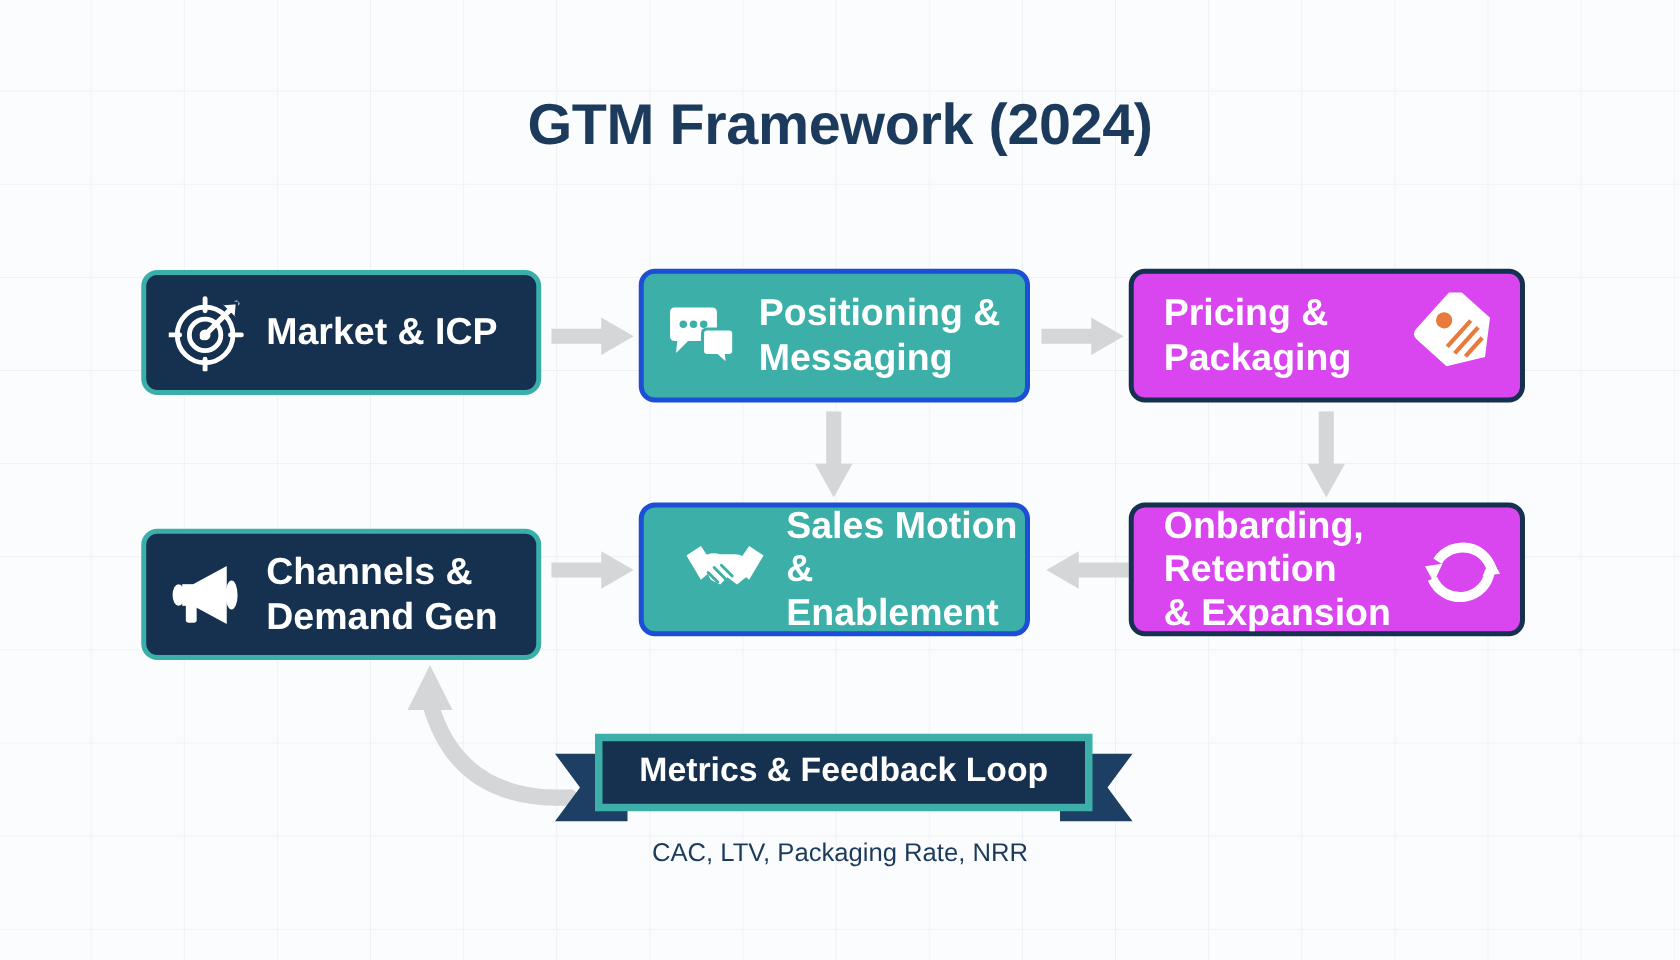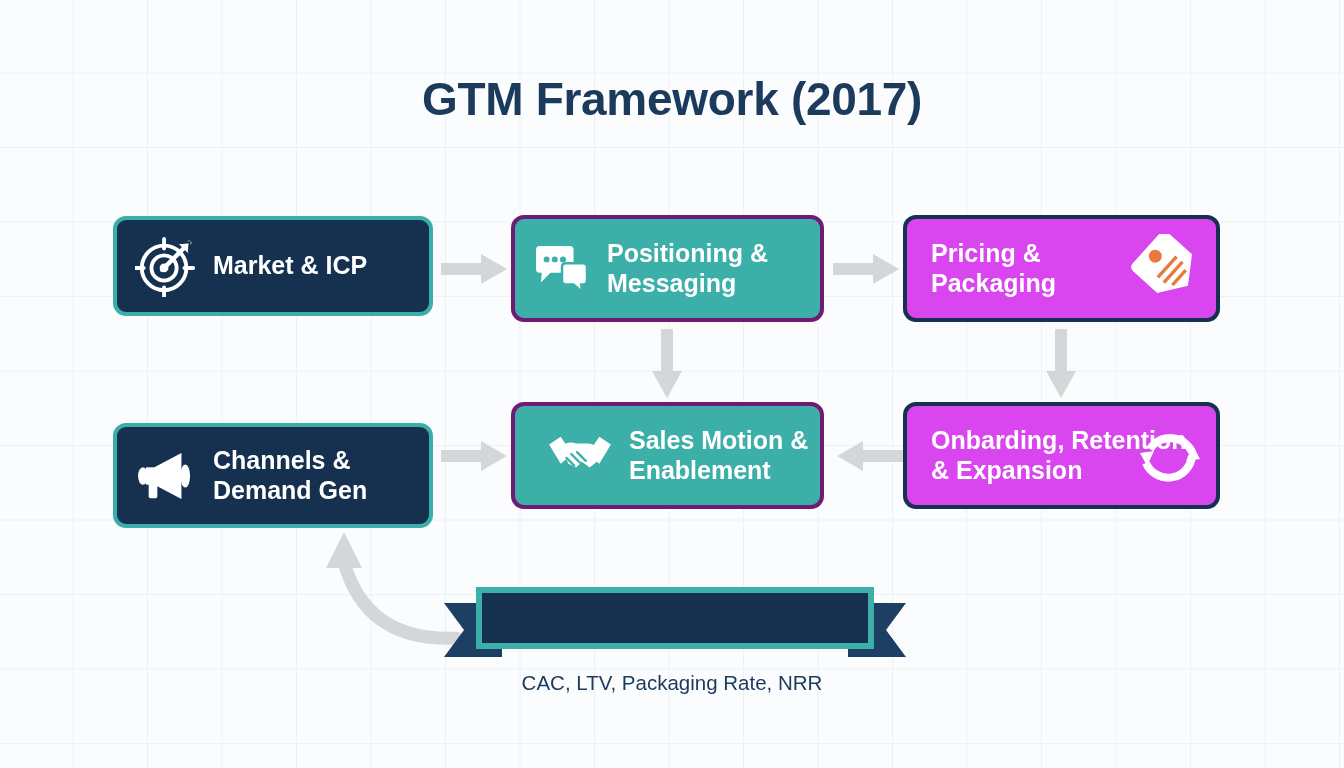--- a/index.html
+++ b/index.html
@@ -49,42 +49,42 @@
   
   .node {
     position: absolute;
     box-sizing: border-box;
     border-radius: 13px;
     display: flex;
     align-items: center;
     overflow: hidden;
   }
   .node .label {
-    font-size: 25px;
+    font-size: 30px;
     font-weight: bold;
     color: #ffffff;
     line-height: 1.17;
     white-space: pre-line;
     position: relative;
     z-index: 2;
   }
   .node .nicon {
     position: relative;
     z-index: 1;
     flex: 0 0 auto;
     display: block;
   }
 
   .theme-navy {
     background: #15314f;
     border: 4px solid #3aafa9;
   }
   .theme-teal {
     background: #3bafa8;
-    border: 4px solid #701a75;
+    border: 4px solid #1d4ed8;
   }
   .theme-orange {
     background: #d946ef;
     border: 4px solid #15314f;
   }
 
   
   .icon-left { padding-left: 18px; }
   .icon-left .label { margin-left: 16px; }
   .icon-right { justify-content: space-between; padding-left: 24px; padding-right: 10px; }
@@ -126,21 +126,21 @@
     color: #1b3a5c;
   }
 </style>
 </head>
 <body>
 
 <div id="grid-bg"></div>
 
 <div id="stage">
 
-  <div id="page-title">GTM Framework (2017)</div>
+  <div id="page-title">GTM Framework (2024)</div>
 
   <div class="node theme-navy icon-left" style="left:113px; top:216px; width:320px; height:100px;">
     <svg class="nicon" width="62" height="62" viewBox="0 0 64 64">
       <g fill="none" stroke="#ffffff" stroke-width="4">
         <circle cx="30" cy="34" r="23"></circle>
         <circle cx="30" cy="34" r="13"></circle>
       </g>
       <circle cx="30" cy="34" r="4.5" fill="#ffffff"></circle>
       <g stroke="#ffffff" stroke-width="4" stroke-linecap="round">
         <line x1="30" y1="4" x2="30" y2="14"></line>
@@ -253,17 +253,18 @@
   <div id="ribbon">
     <svg width="466" height="80" viewBox="0 0 466 80" style="position:absolute; left:0; top:0;">
 
       <path d="M2 18 L60 18 L60 72 L2 72 L22 45 Z" fill="#1c3f63"></path>
 
       <path d="M464 18 L406 18 L406 72 L464 72 L444 45 Z" fill="#1c3f63"></path>
 
       <rect x="34" y="2" width="398" height="62" fill="#3bafa8"></rect>
       <rect x="40" y="8" width="386" height="50" fill="#15314f"></rect>
     </svg>
+    <div id="ribbon-label">Metrics &amp; Feedback Loop</div>
   </div>
 
   <div id="ribbon-caption">CAC, LTV, Packaging Rate, NRR</div>
 
 </div>
 
 </body></html>

